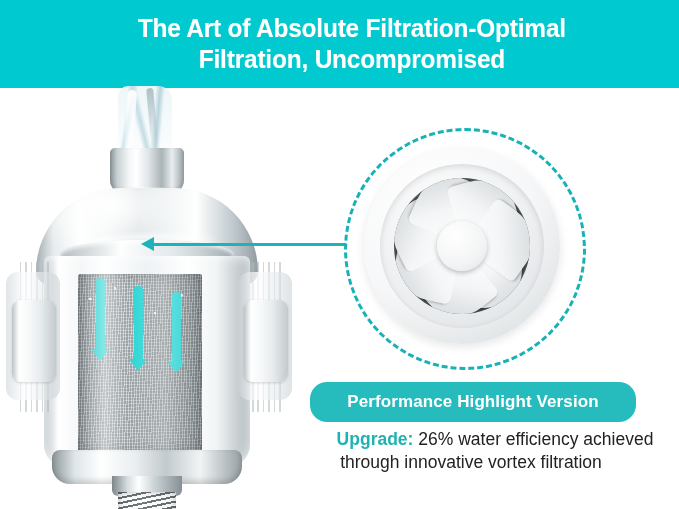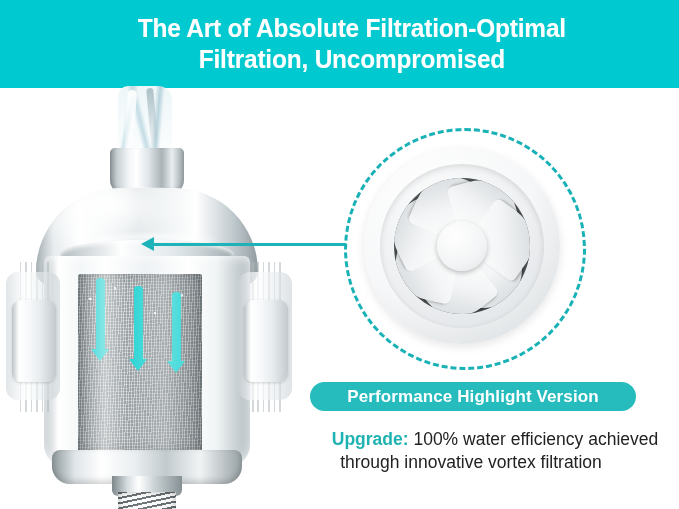--- a/index.html
+++ b/index.html
@@ -192,21 +192,21 @@
   }
   .fan-hub{
     position:absolute;left:50%;top:50%;width:50px;height:50px;margin-left:-25px;margin-top:-25px;
     border-radius:50%;
     background:radial-gradient(circle at 36% 30%,#ffffff 0%,#f3f4f5 60%,#dfe3e5 100%);
     box-shadow:0 2px 5px rgba(0,0,0,.25);
   }
 
   
   .badge{
-    position:absolute;left:310px;top:382px;width:326px;height:29px;border-radius:17px;
+    position:absolute;left:310px;top:382px;width:326px;height:40px;border-radius:17px;
     background:#26bcbd;display:flex;align-items:center;justify-content:center;
   }
   .badge-text{
     color:#ffffff;font-weight:bold;font-size:17px;letter-spacing:.1px;white-space:nowrap;
   }
   .body-copy{
     position:absolute;left:270px;top:428px;width:402px;text-align:center;
     font-size:17.5px;line-height:23px;color:#222222;
   }
   .body-copy .hl{color:#1fb2b2;font-weight:bold;margin-left:48px;}
@@ -270,16 +270,16 @@
       <div class="blade" style="transform:rotate(306deg)"></div>
       <div class="fan-hub"></div>
     </div>
   </div>
 
   <div class="badge">
     <span class="badge-text">Performance Highlight Version</span>
   </div>
 
   <div class="body-copy">
-    <span class="hl">Upgrade:</span><span> 100% water efficiency achieved through innovative vortex filtration</span>
+    <span class="hl">Upgrade:</span><span> 26% water efficiency achieved through innovative vortex filtration</span>
   </div>
 
 </div>
 
 </body></html>

